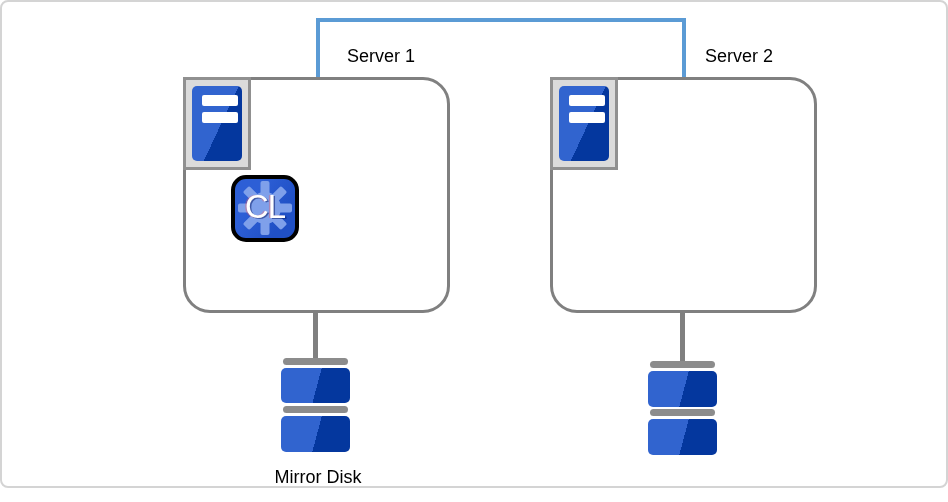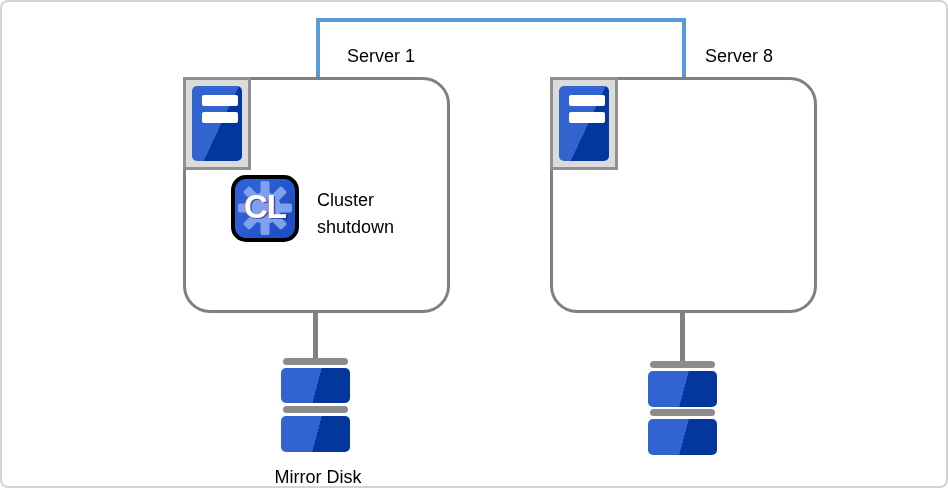--- a/index.html
+++ b/index.html
@@ -47,21 +47,21 @@
   
   .cl-icon{
     position:absolute;left:231px;top:175px;width:68px;height:67px;
     border:4px solid #000;border-radius:15px;box-sizing:border-box;
     background:linear-gradient(120deg,var(--cl-bg-light,#2d5fd6) 30%,var(--cl-bg-dark,#2050c5) 75%);
     overflow:hidden;
   }
   .cl-icon svg{position:absolute;left:0;top:0;}
   .cl-text{
     position:absolute;left:0;top:50%;width:100%;transform:translateY(-54%);
-    text-align:center;font-size:33px;font-weight:bold;color:#fff;letter-spacing:-1px;
+    text-align:center;font-size:33px;font-weight:normal;color:#fff;letter-spacing:-1px;
     text-shadow:1.5px 1px 0 rgba(10,30,110,.55), -1.5px 0 0 rgba(255,90,90,.35);
   }
   
   .dc{position:absolute;width:5px;background:var(--outline-gray,#808080);}
   .dc1{left:313px;top:311px;height:48px;}
   .dc2{left:680px;top:311px;height:51px;}
   
   .disk-cap{
     position:absolute;width:65px;height:7px;border-radius:4px;
     background:var(--bar-gray,#8c8c8c);
@@ -78,21 +78,21 @@
 </head>
 <body>
 
 <div class="stage">
 
   <div class="ic ic-h"></div>
   <div class="ic ic-v1"></div>
   <div class="ic ic-v2"></div>
 
   <div class="lbl lbl-s1">Server 1</div>
-  <div class="lbl lbl-s2">Server 8</div>
+  <div class="lbl lbl-s2">Server 2</div>
 
   <div class="server-box box1"></div>
   <div class="server-box box2"></div>
 
   <div class="tray tray1">
     <div class="tower">
       <div class="slot s1"></div>
       <div class="slot s2"></div>
     </div>
   </div>
@@ -109,22 +109,20 @@
         <circle cx="30" cy="29" r="16"></circle>
         <rect x="25.5" y="2" width="9" height="54" rx="2"></rect>
         <rect x="25.5" y="2" width="9" height="54" rx="2" transform="rotate(45 30 29)"></rect>
         <rect x="25.5" y="2" width="9" height="54" rx="2" transform="rotate(90 30 29)"></rect>
         <rect x="25.5" y="2" width="9" height="54" rx="2" transform="rotate(135 30 29)"></rect>
       </g>
     </svg>
     <div class="cl-text">CL</div>
   </div>
 
-  <div class="lbl lbl-status">Cluster
-shutdown</div>
 
   <div class="dc dc1"></div>
   <div class="dc dc2"></div>
 
   <div class="disk-cap d1-cap1"></div>
   <div class="disk-platter d1-pl1"></div>
   <div class="disk-cap d1-cap2"></div>
   <div class="disk-platter d1-pl2"></div>
 
   <div class="disk-cap d2-cap1"></div>

